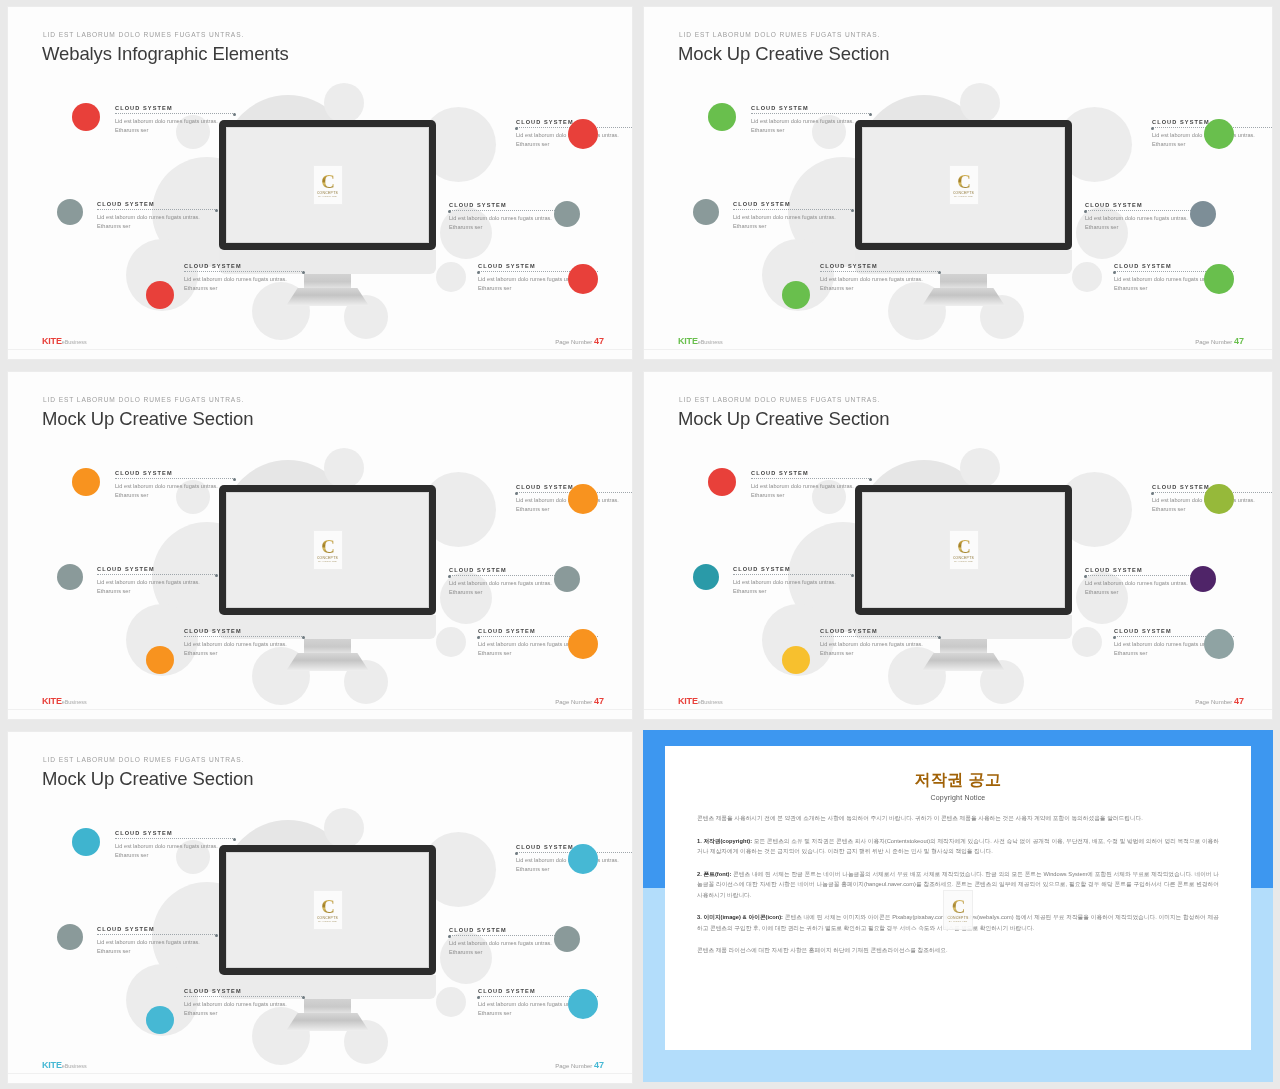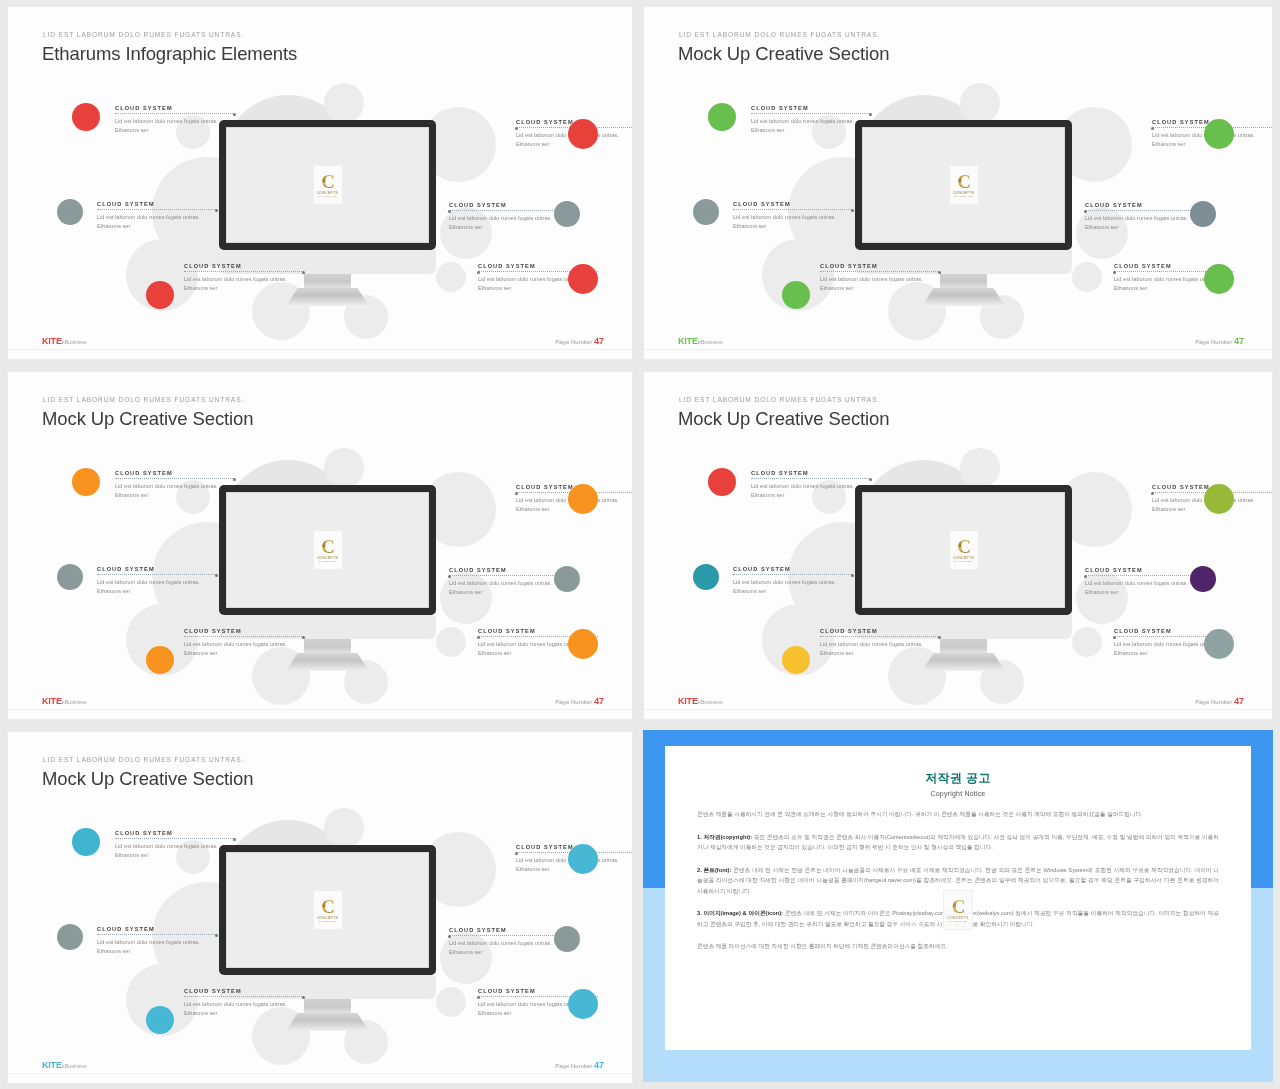--- a/index.html
+++ b/index.html
@@ -144,22 +144,22 @@
     display: flex; align-items: center; justify-content: center;
     overflow: hidden;
   }
   .copy-sheet {
     position: absolute;
     left: 22px; right: 22px; top: 16px; bottom: 32px;
     background: #ffffff;
     padding: 24px 32px 10px 32px;
   }
   .copy-title-ko {
-    text-align: center; font-size: 12px; font-weight: 700;
-    color: #0f766e; letter-spacing: 0.4px;
+    text-align: center; font-size: 16px; font-weight: 700;
+    color: #a16207; letter-spacing: 0.4px;
   }
   .copy-title-en {
     text-align: center; font-size: 7px; color: #555; margin-top: 3px;
     letter-spacing: 0.2px;
   }
   .copy-p {
     font-size: 5.7px; line-height: 1.85; color: #7b7b7b;
     margin-top: 12px; text-align: justify;
   }
   .copy-p b { color: #2f2f2f; font-weight: 700; }
@@ -170,21 +170,21 @@
   }
 </style>
 </head>
 <body>
 
 <div class="grid">
 
   <div class="cell">
     <div class="slide">
       <div class="eyebrow">LID EST LABORUM DOLO RUMES FUGATS UNTRAS.</div>
-      <div class="title">Etharums Infographic Elements</div>
+      <div class="title">Webalys Infographic Elements</div>
       <div class="art">
           <div class="blob" style="left:215px;top:88px;width:130px;height:130px;"></div>
           <div class="blob lt" style="left:144px;top:150px;width:110px;height:110px;"></div>
           <div class="blob lt" style="left:118px;top:232px;width:72px;height:72px;"></div>
           <div class="blob lt" style="left:316px;top:76px;width:40px;height:40px;"></div>
           <div class="blob lt" style="left:413px;top:100px;width:75px;height:75px;"></div>
           <div class="blob lt" style="left:432px;top:200px;width:52px;height:52px;"></div>
           <div class="blob lt" style="left:336px;top:288px;width:44px;height:44px;"></div>
           <div class="blob lt" style="left:244px;top:275px;width:58px;height:58px;"></div>
           <div class="blob lt" style="left:428px;top:255px;width:30px;height:30px;"></div>

